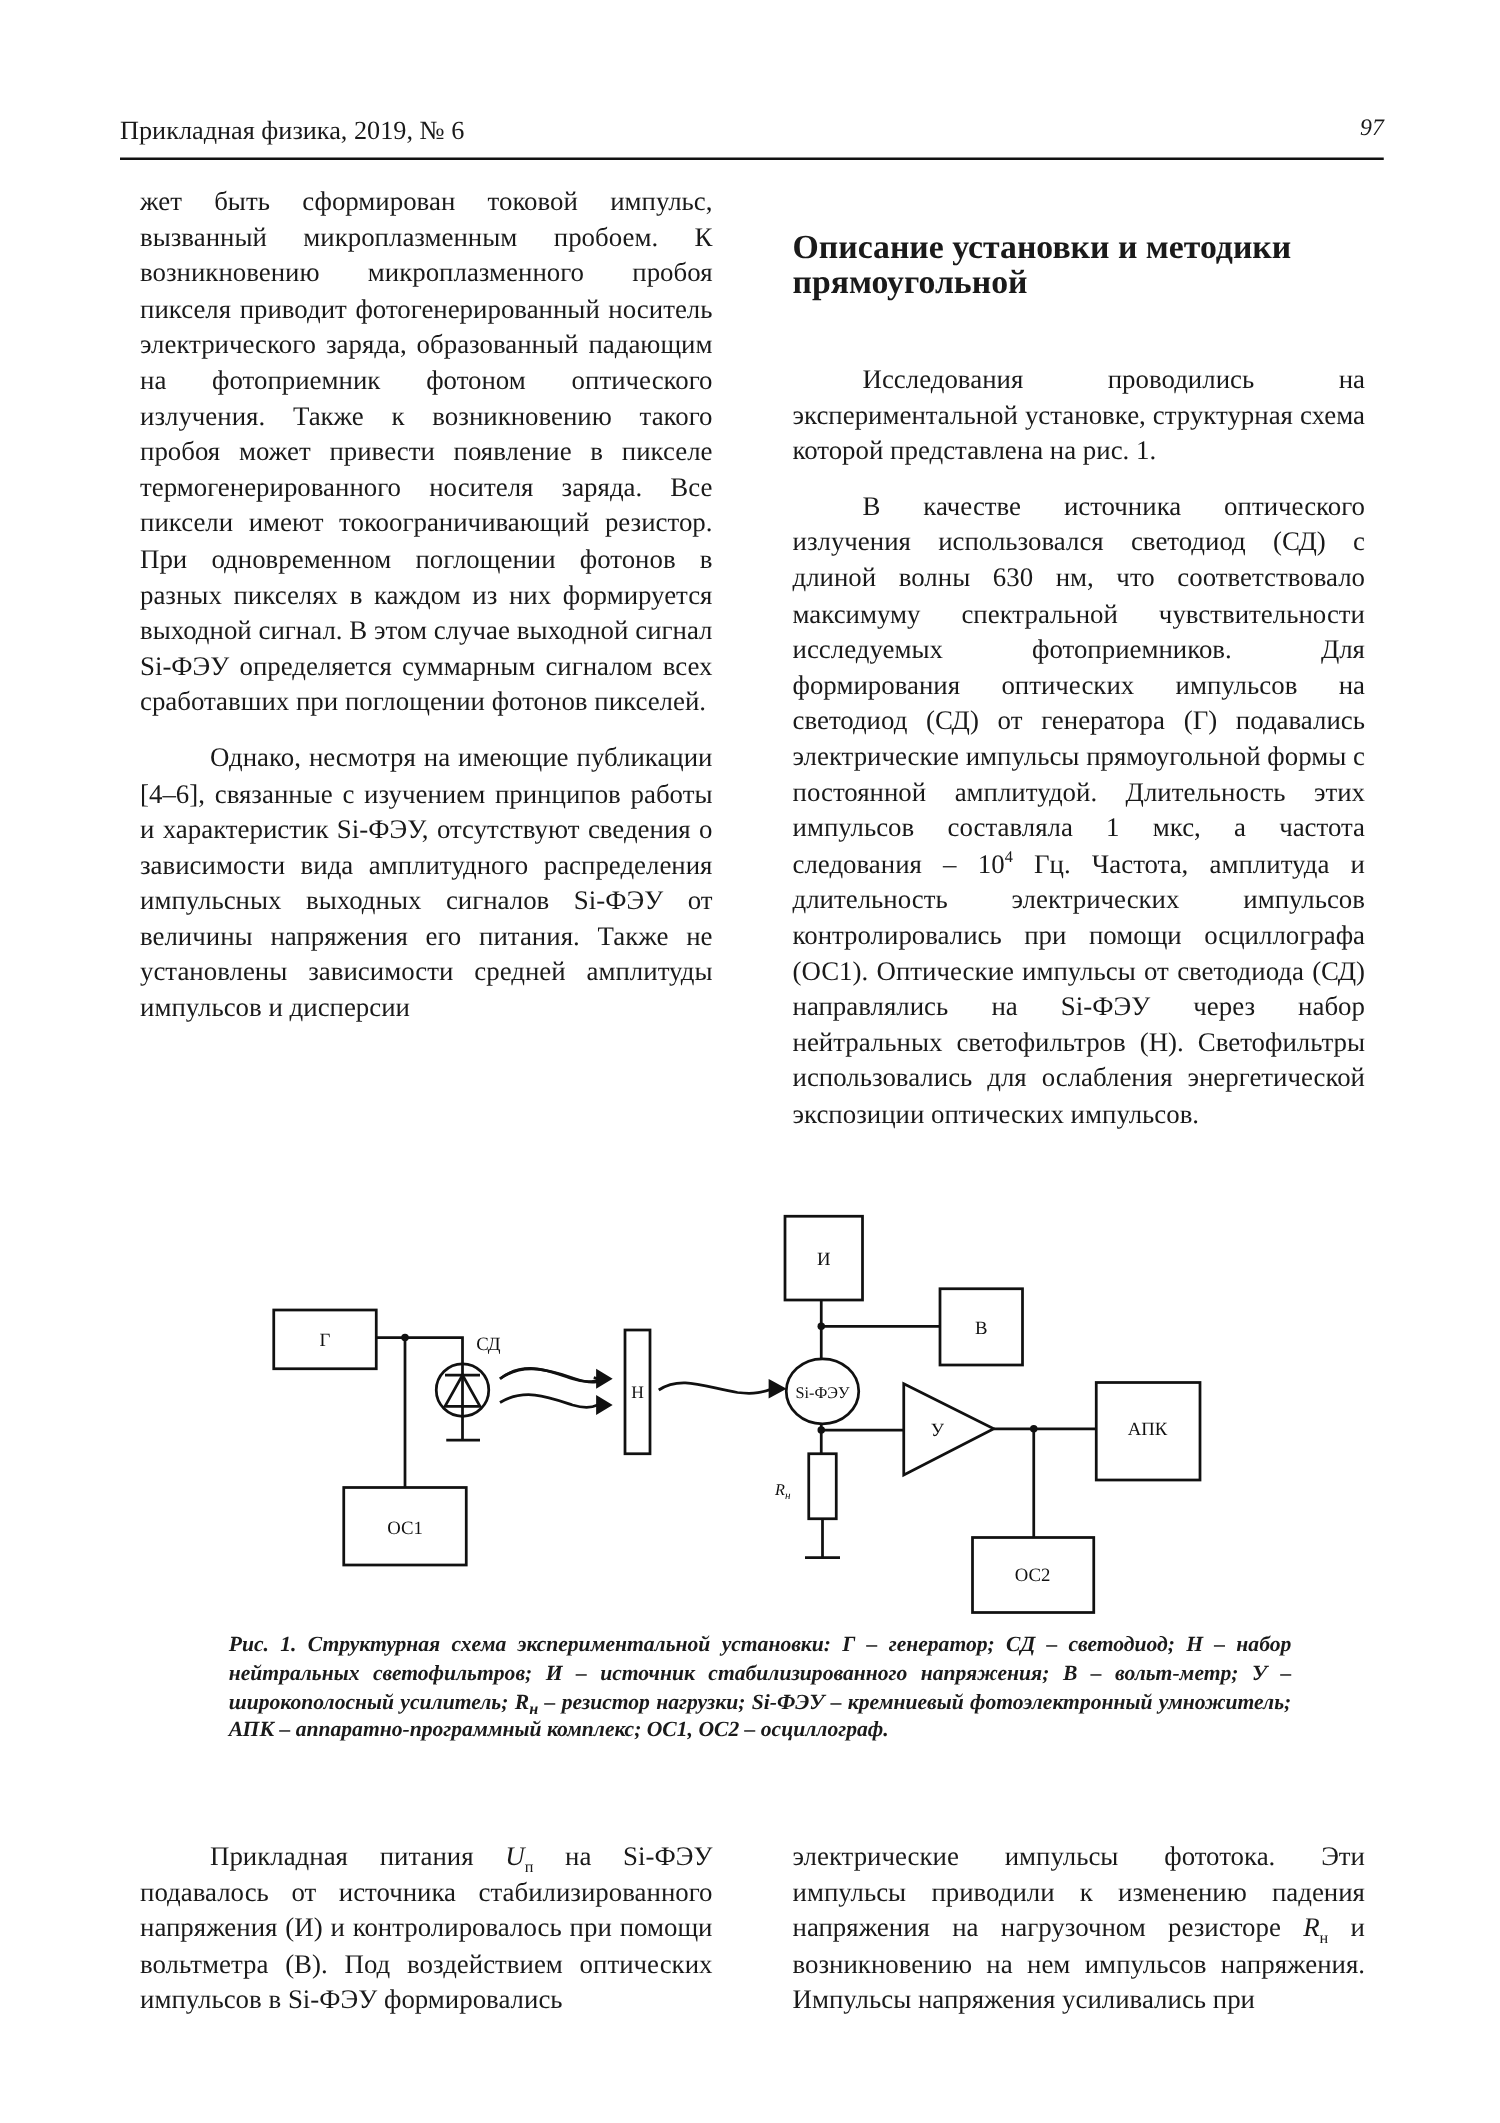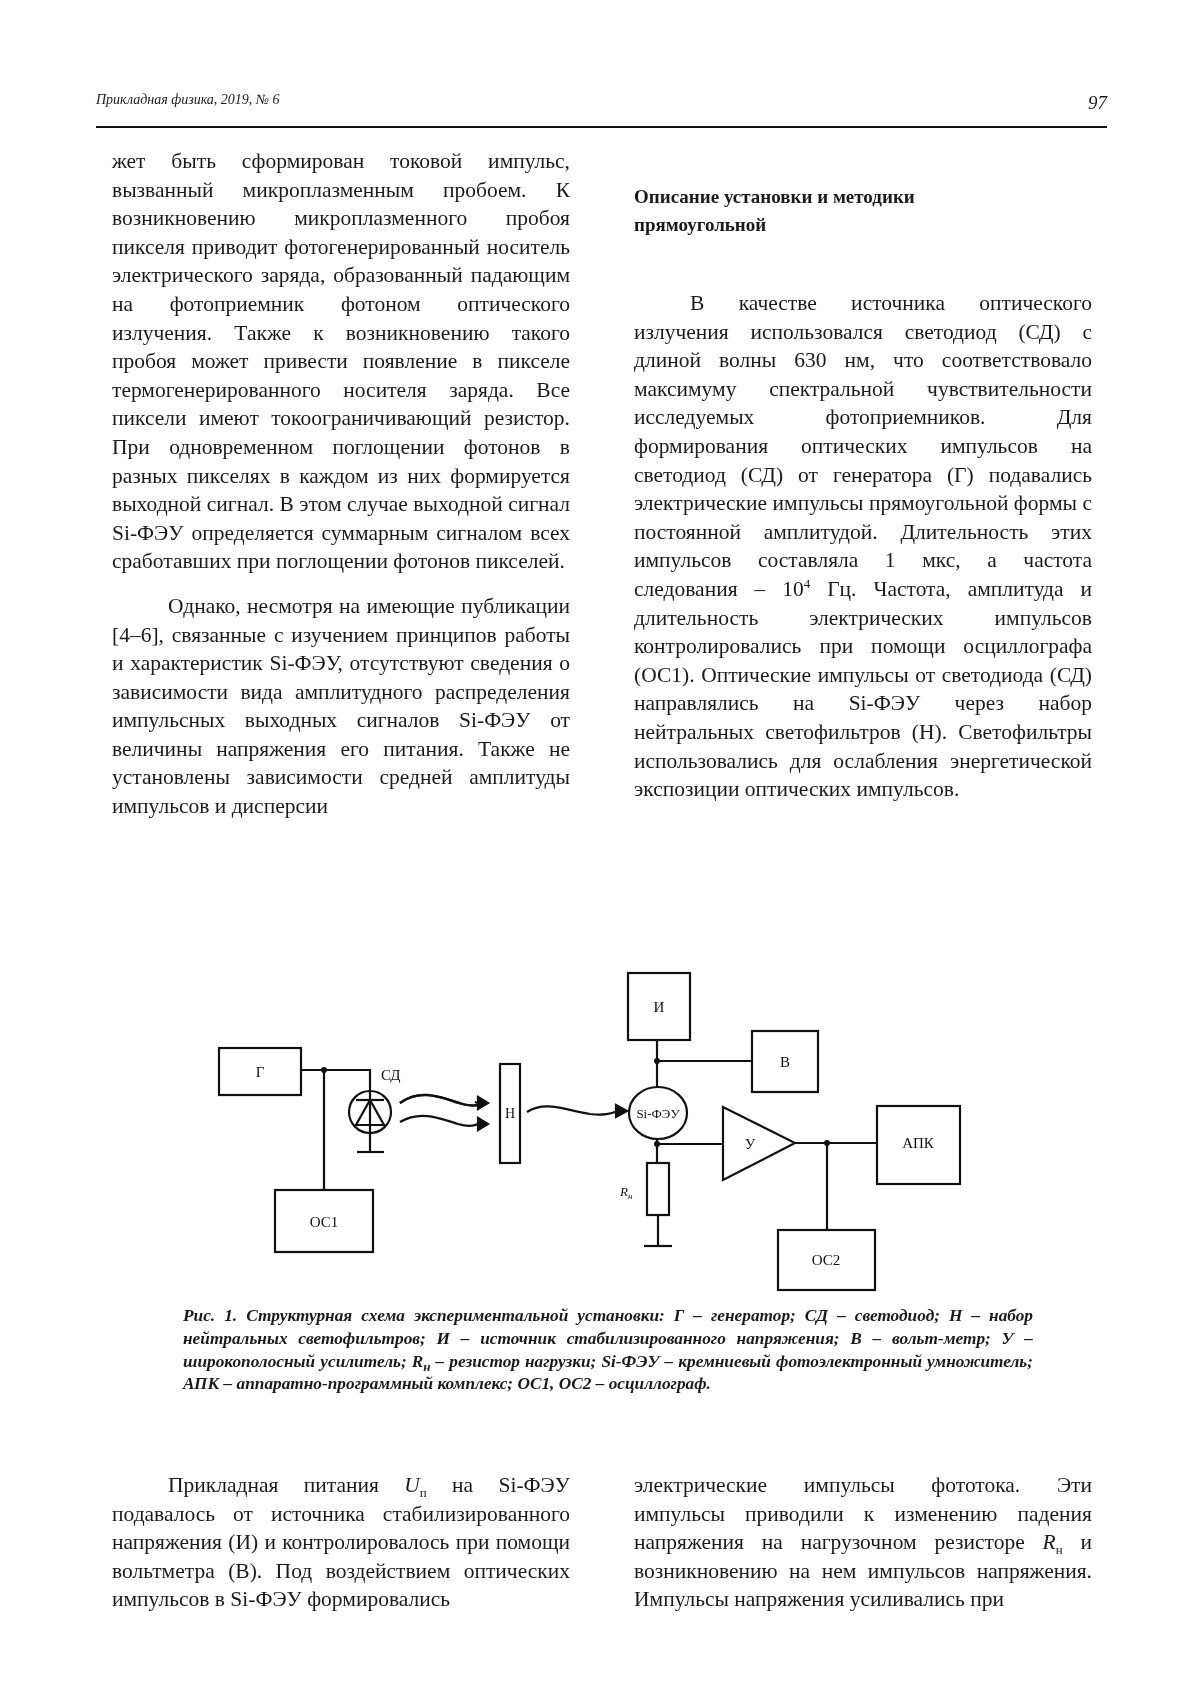--- a/index.html
+++ b/index.html
@@ -1,28 +1,28 @@
 <!DOCTYPE html>
 <html><head>
 <meta charset="utf-8">
 <style>
   html, body { margin: 0; padding: 0; background: #ffffff; }
   body { width: 1200px; height: 1698px; position: relative; overflow: hidden;
          font-family: "Liberation Serif", "DejaVu Serif", serif; color: #1a1a1a; }
   .header { position: absolute; left: 96px; top: 92px; width: 1011px; height: 30px; }
-  .header .journal { position: absolute; left: 0; top: 0; font-style: italic; font-size: 14px; }
+  .header .journal { position: absolute; left: 0; top: 0; font-size: 21px; }
   .header .page-num { position: absolute; right: 0; top: 0; font-style: italic; font-size: 19px; }
   .header-rule { position: absolute; left: 96px; top: 126px; width: 1011px; height: 2px; background: #111; }
   .col { position: absolute; font-size: 21.5px; line-height: 28.6px; text-align: justify; }
   .col-left { left: 96px; width: 490px; }
   .col-right { left: 618px; width: 490px; }
   .col p { margin: 16px; }
   .col p.indent { text-indent: 56px; }
   .col p { text-align-last: left; }
-  .section-title { font-weight: bold; text-align: center; font-size: 19px; line-height: 28px; margin: 0; }
+  .section-title { font-weight: bold; text-align: center; font-size: 27px; line-height: 28px; margin: 0; }
   sup { font-size: 13px; line-height: 0; }
   sub { font-size: 13px; line-height: 0; }
   .figure { position: absolute; left: 200px; top: 960px; width: 800px; height: 340px; }
   .figure svg { position: absolute; left: 0; top: 0; }
   .caption { position: absolute; left: 183px; top: 1305px; width: 850px; font-style: italic; font-weight: bold;
              font-size: 17.3px; line-height: 22.8px; text-align: justify; font-family: "Liberation Serif", serif; }
   .caption p { margin: 0; text-align-last: left; }
 </style>
 </head>
 <body>
@@ -35,20 +35,21 @@
 
 <div class="col col-left" style="top:131px;">
   <p>жет быть сформирован токовой импульс, вызванный микроплазменным пробоем. К возникновению микроплазменного пробоя пикселя приводит фотогенерированный носитель электрического заряда, образованный падающим на фотоприемник фотоном оптического излучения. Также к возникновению такого пробоя может привести появление в пикселе термогенерированного носителя заряда. Все пиксели имеют токоограничивающий резистор. При одновременном поглощении фотонов в разных пикселях в каждом из них формируется выходной сигнал. В этом случае выходной сигнал Si-ФЭУ определяется суммарным сигналом всех сработавших при поглощении фотонов пикселей.</p>
   <p class="indent">Однако, несмотря на имеющие публикации [4–6], связанные с изучением принципов работы и характеристик Si-ФЭУ, отсутствуют сведения о зависимости вида амплитудного распределения импульсных выходных сигналов Si-ФЭУ от величины напряжения его питания. Также не установлены зависимости средней амплитуды импульсов и дисперсии</p>
 </div>
 
 <div class="col col-right" style="top:131px;">
   <div style="height:36px;"></div>
   <p class="section-title"><span>Описание установки и методики</span><br><span>прямоугольной</span></p>
   <div style="height:18px;"></div>
+  <p class="indent">Исследования проводились на экспериментальной установке, структурная схема которой представлена на рис. 1.</p>
   <p class="indent"><span>В качестве источника оптического излучения использовался светодиод (СД) с длиной волны 630 нм, что соответствовало максимуму спектральной чувствительности исследуемых фотоприемников. Для формирования оптических импульсов на светодиод (СД) от генератора (Г) подавались электрические импульсы прямоугольной формы с постоянной амплитудой. Длительность этих импульсов составляла 1 мкс, а частота следования – 10</span><sup>4</sup><span> Гц. Частота, амплитуда и длительность электрических импульсов контролировались при помощи осциллографа (ОС1). Оптические импульсы от светодиода (СД) направлялись на Si-ФЭУ через набор нейтральных светофильтров (Н). Светофильтры использовались для ослабления энергетической экспозиции оптических импульсов.</span></p>
 </div>
 
 <div class="figure">
   <svg width="800" height="340" viewBox="200 960 800 340" xmlns="http://www.w3.org/2000/svg" font-family="Liberation Serif, serif" font-size="15" fill="none" stroke="#111" stroke-width="2.2">
 
     <g>
       <rect x="219" y="1048" width="82" height="47"></rect>
       <text x="260" y="1077" text-anchor="middle" fill="#111" stroke="none">Г</text>
     </g>

